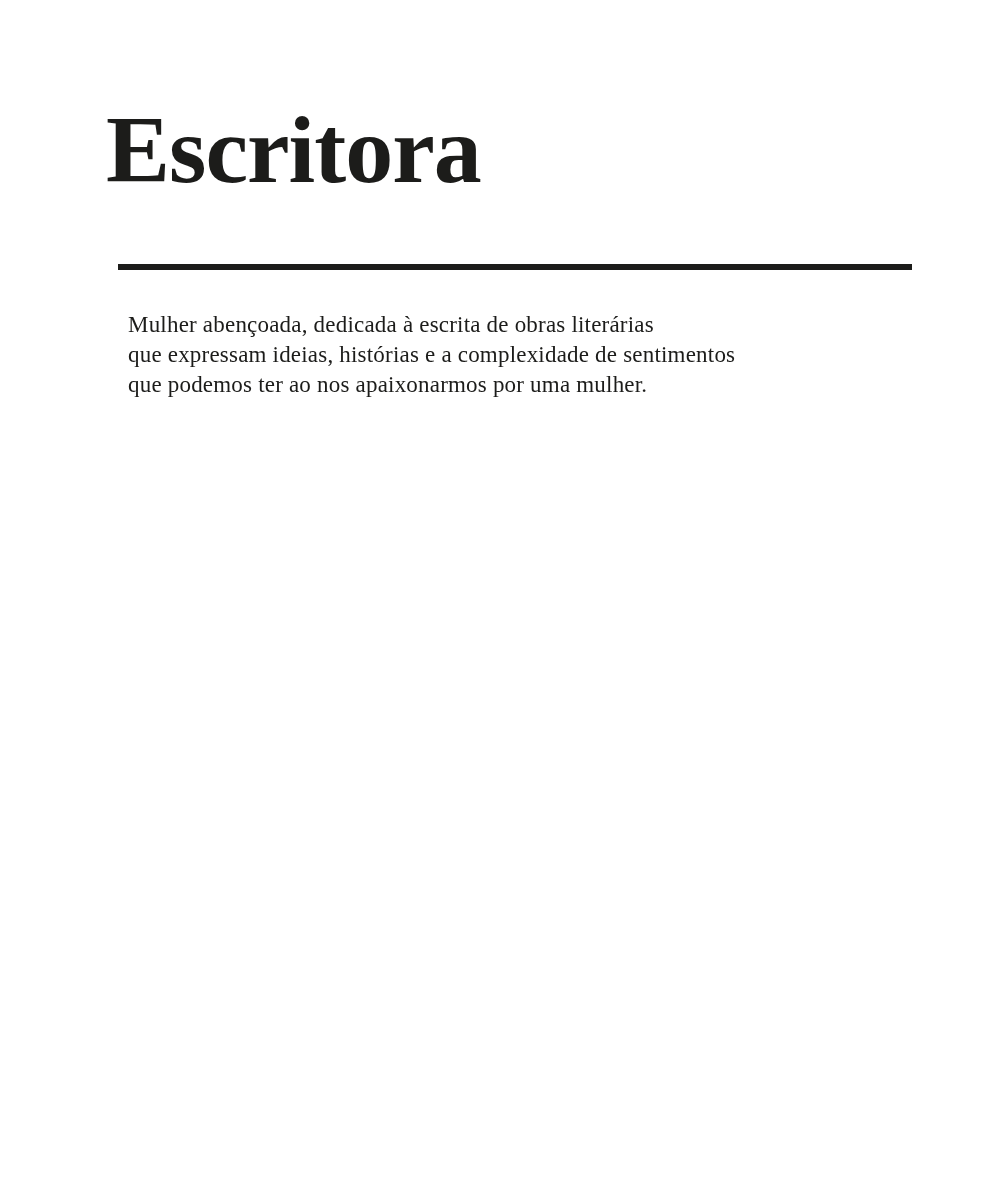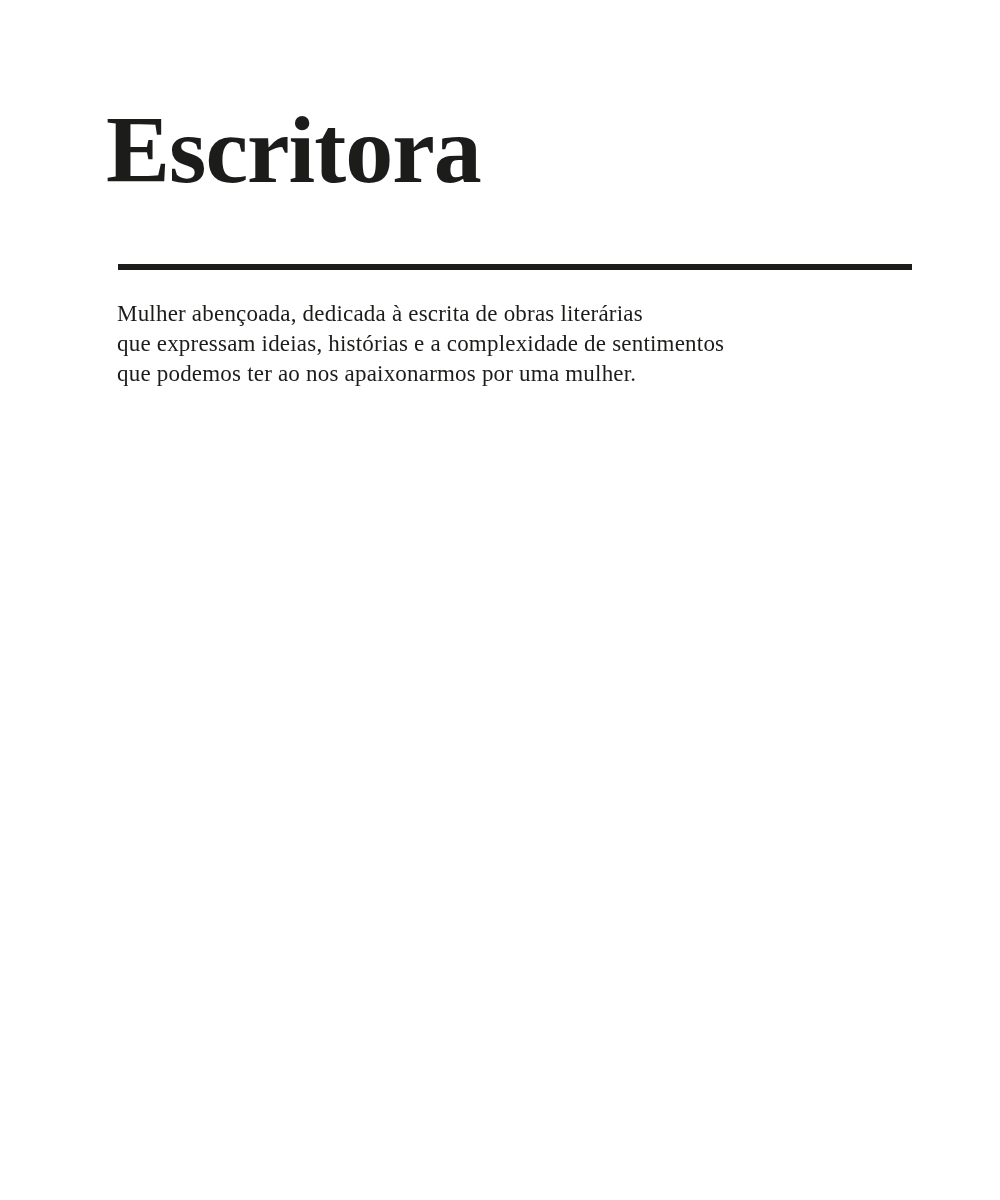--- a/index.html
+++ b/index.html
@@ -50,21 +50,21 @@
     left: 118px;
     top: 264px;
     width: 794px;
     height: 6px;
     background: #1c1c1a;
   }
   .definition {
     position: absolute;
     left: 117px;
     top: 299px;
-    margin: 0;
+    margin: 11px;
     font-family: "Liberation Serif", serif;
     font-size: 23px;
     line-height: 30px;
     letter-spacing: 0.2px;
     color: #1c1c1a;
     white-space: pre-line;
   }
 </style>
 </head>
 <body>

